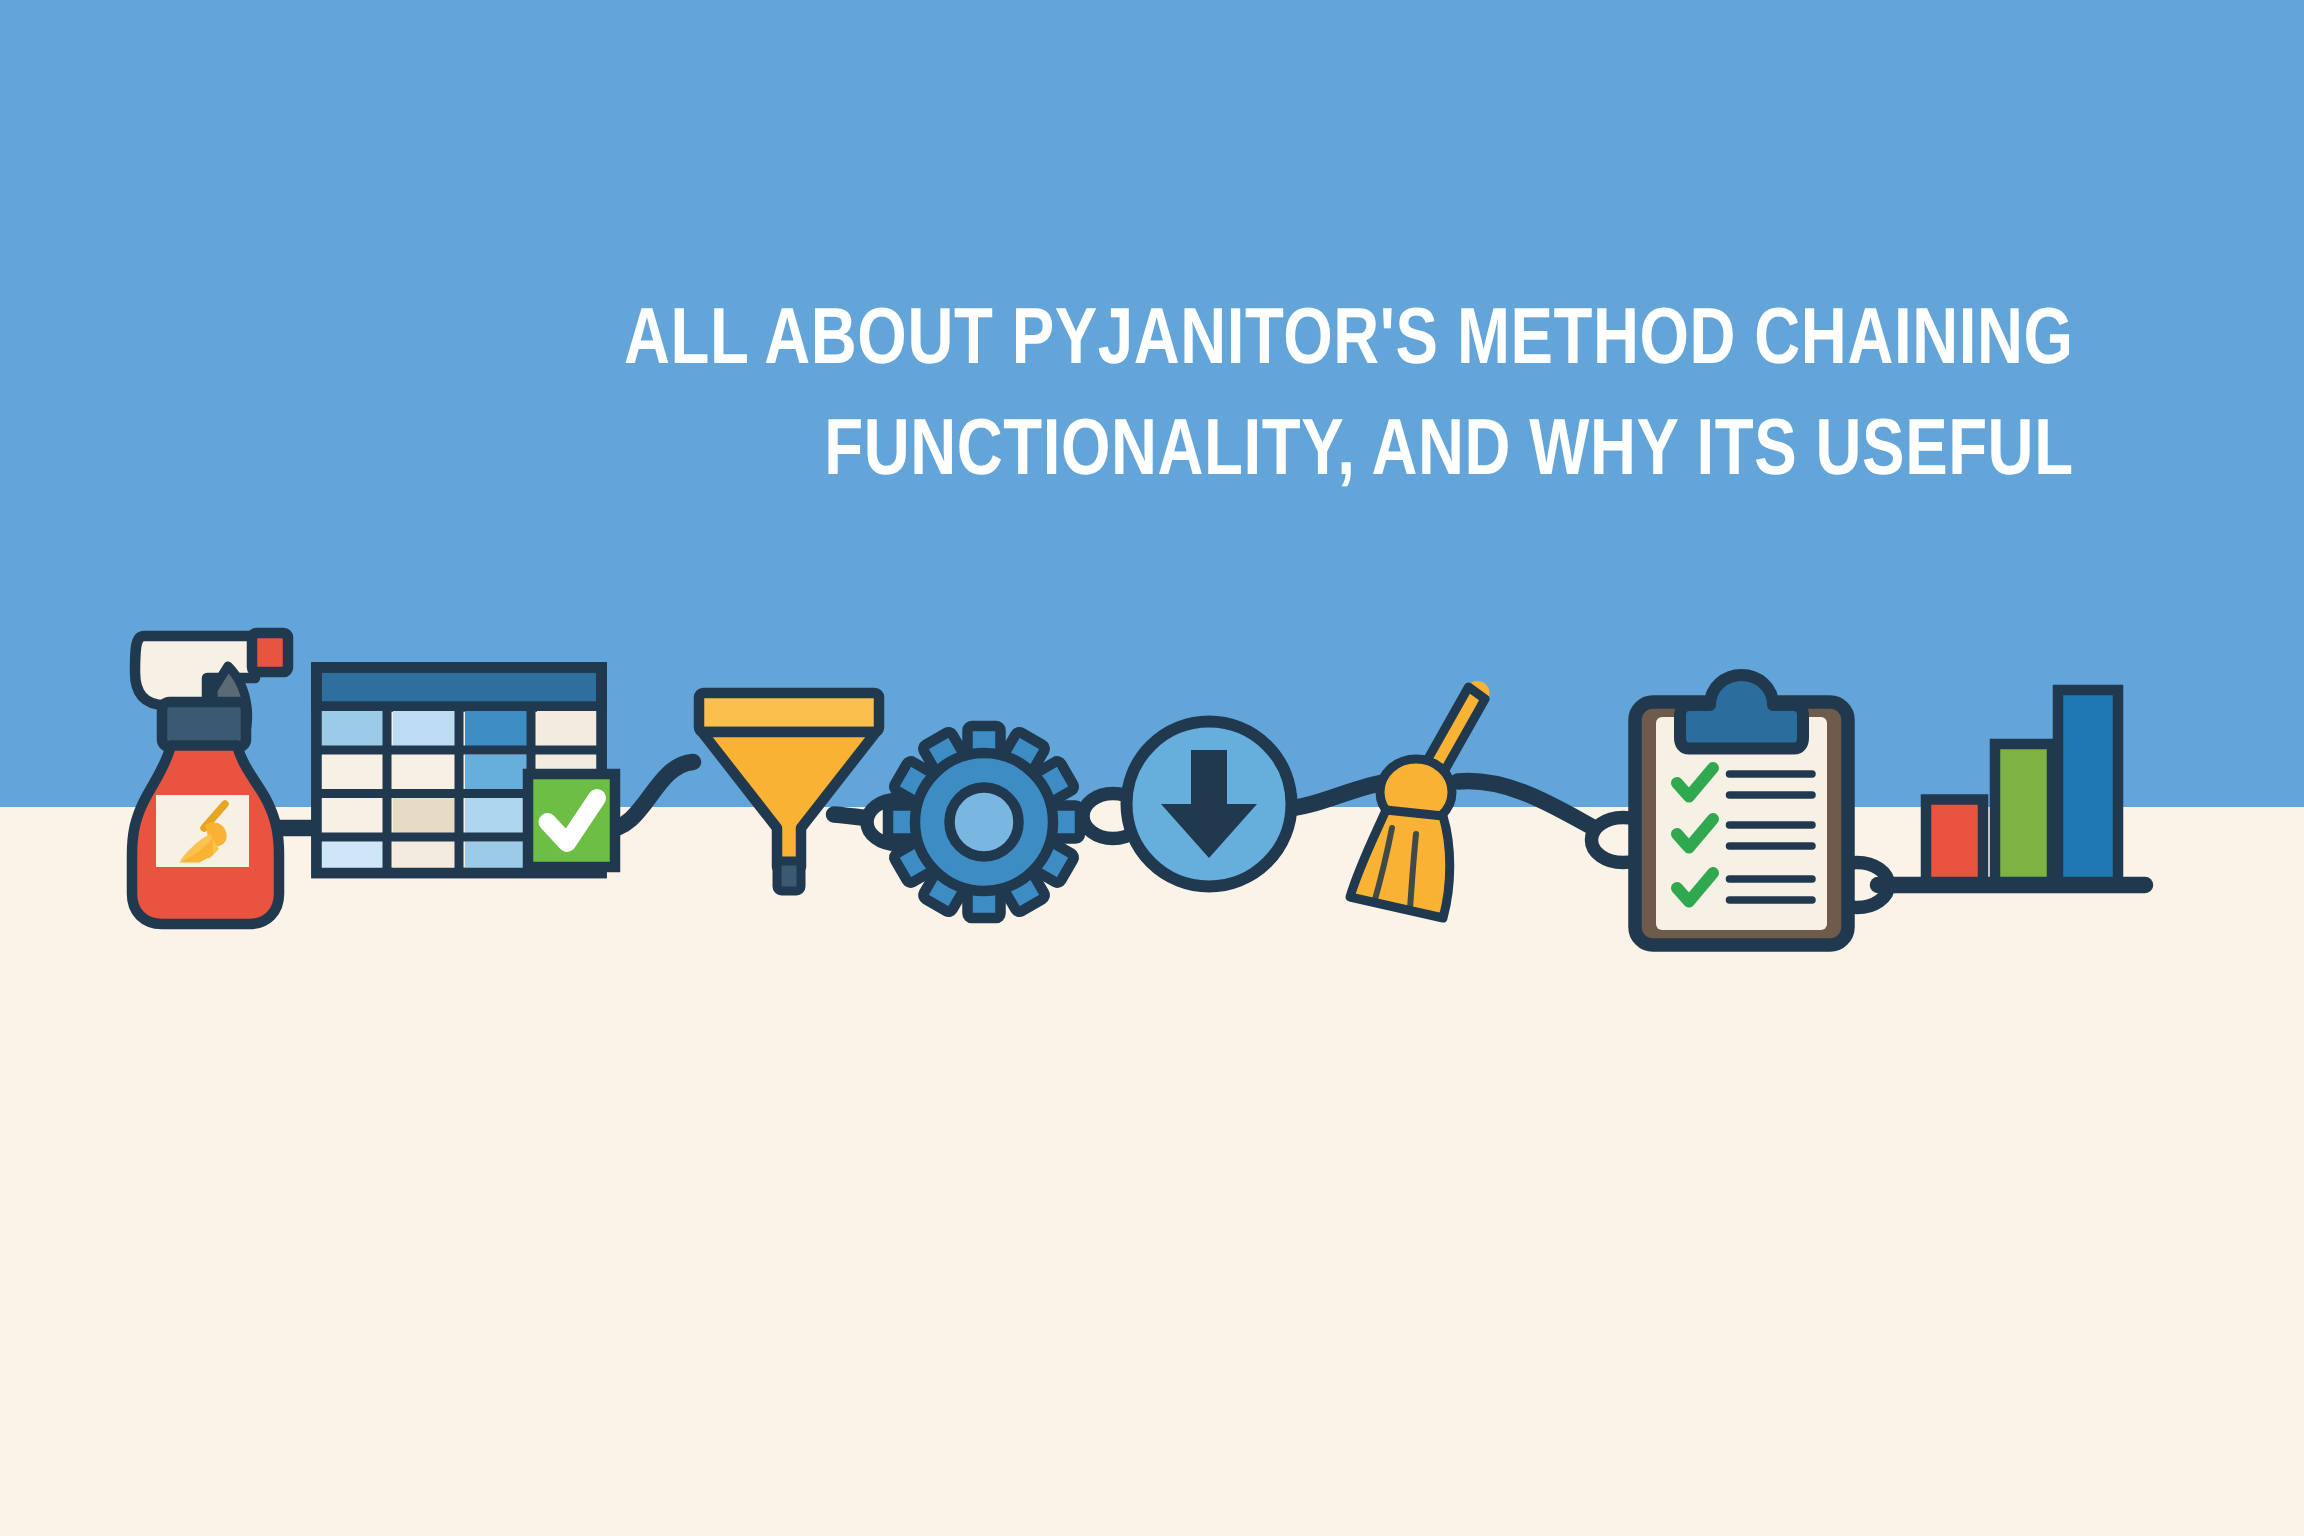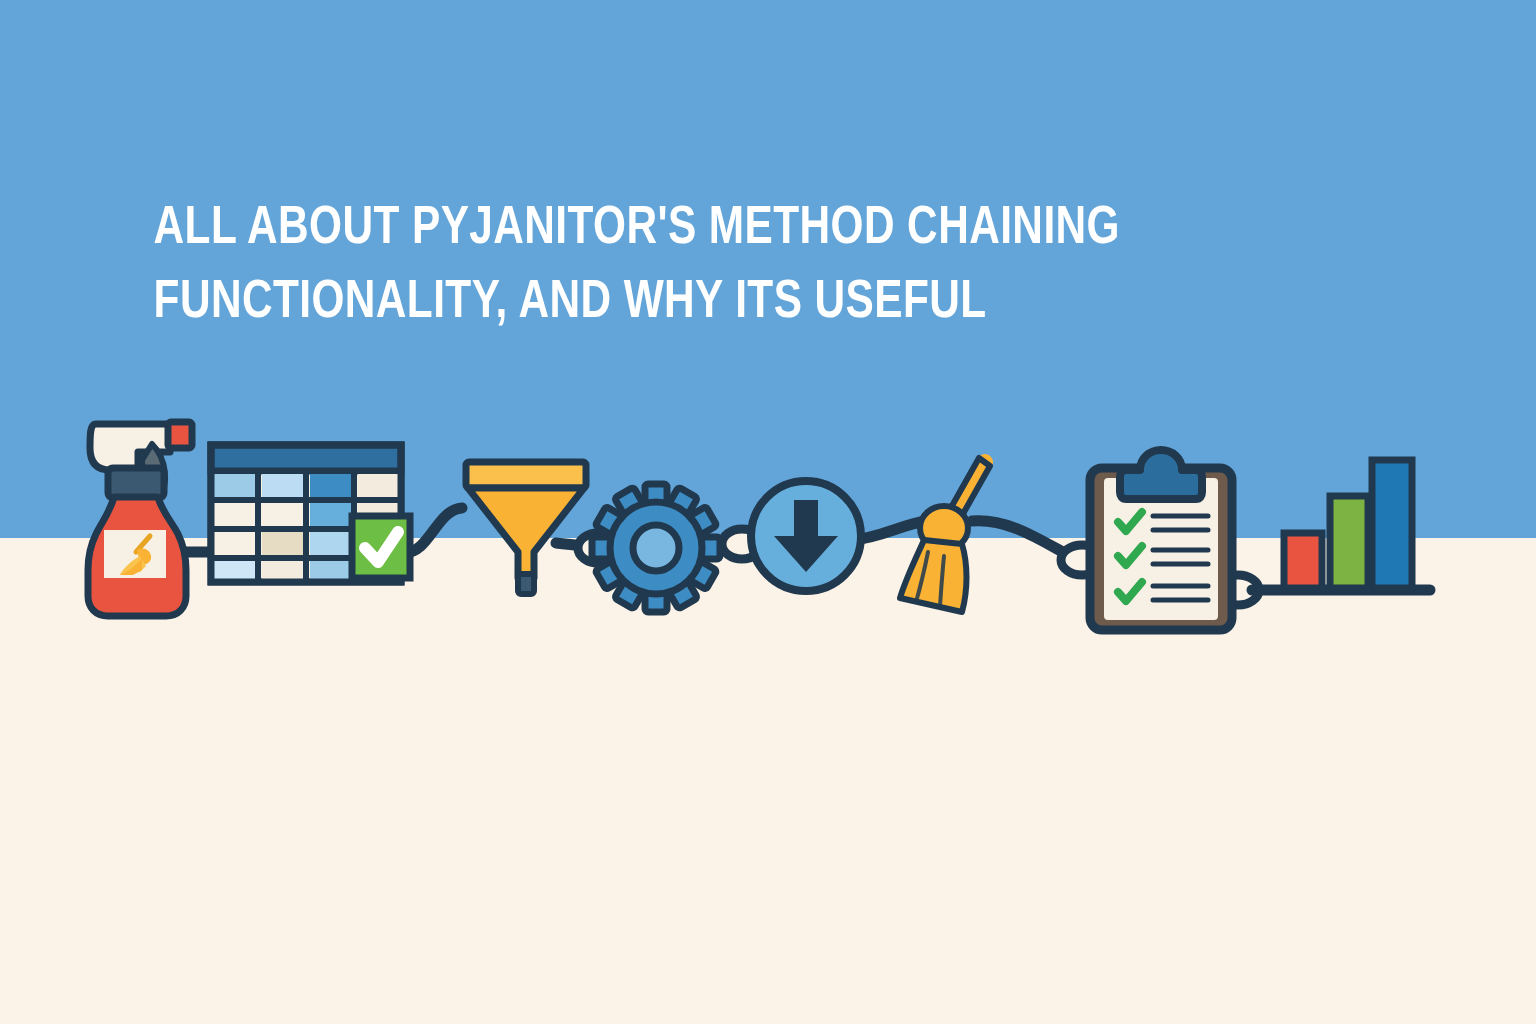--- a/index.html
+++ b/index.html
@@ -28,21 +28,21 @@
     left: 0; top: 538px;
     width: 1536px;
     height: 486px;
     background: #FBF3E7;
   }
   #title-block {
     position: absolute;
     left: 0;
     top: 188px;
     width: 1536px;
-    text-align: left;
+    text-align: right;
     pointer-events: none;
   }
   .title-line {
     display: block;
     color: #FFFFFF;
     font-family: "Liberation Sans Narrow", "Liberation Sans", "DejaVu Sans", sans-serif;
     font-weight: 700;
     font-size: 53px;
     line-height: 74px;
     letter-spacing: 0.5px;

